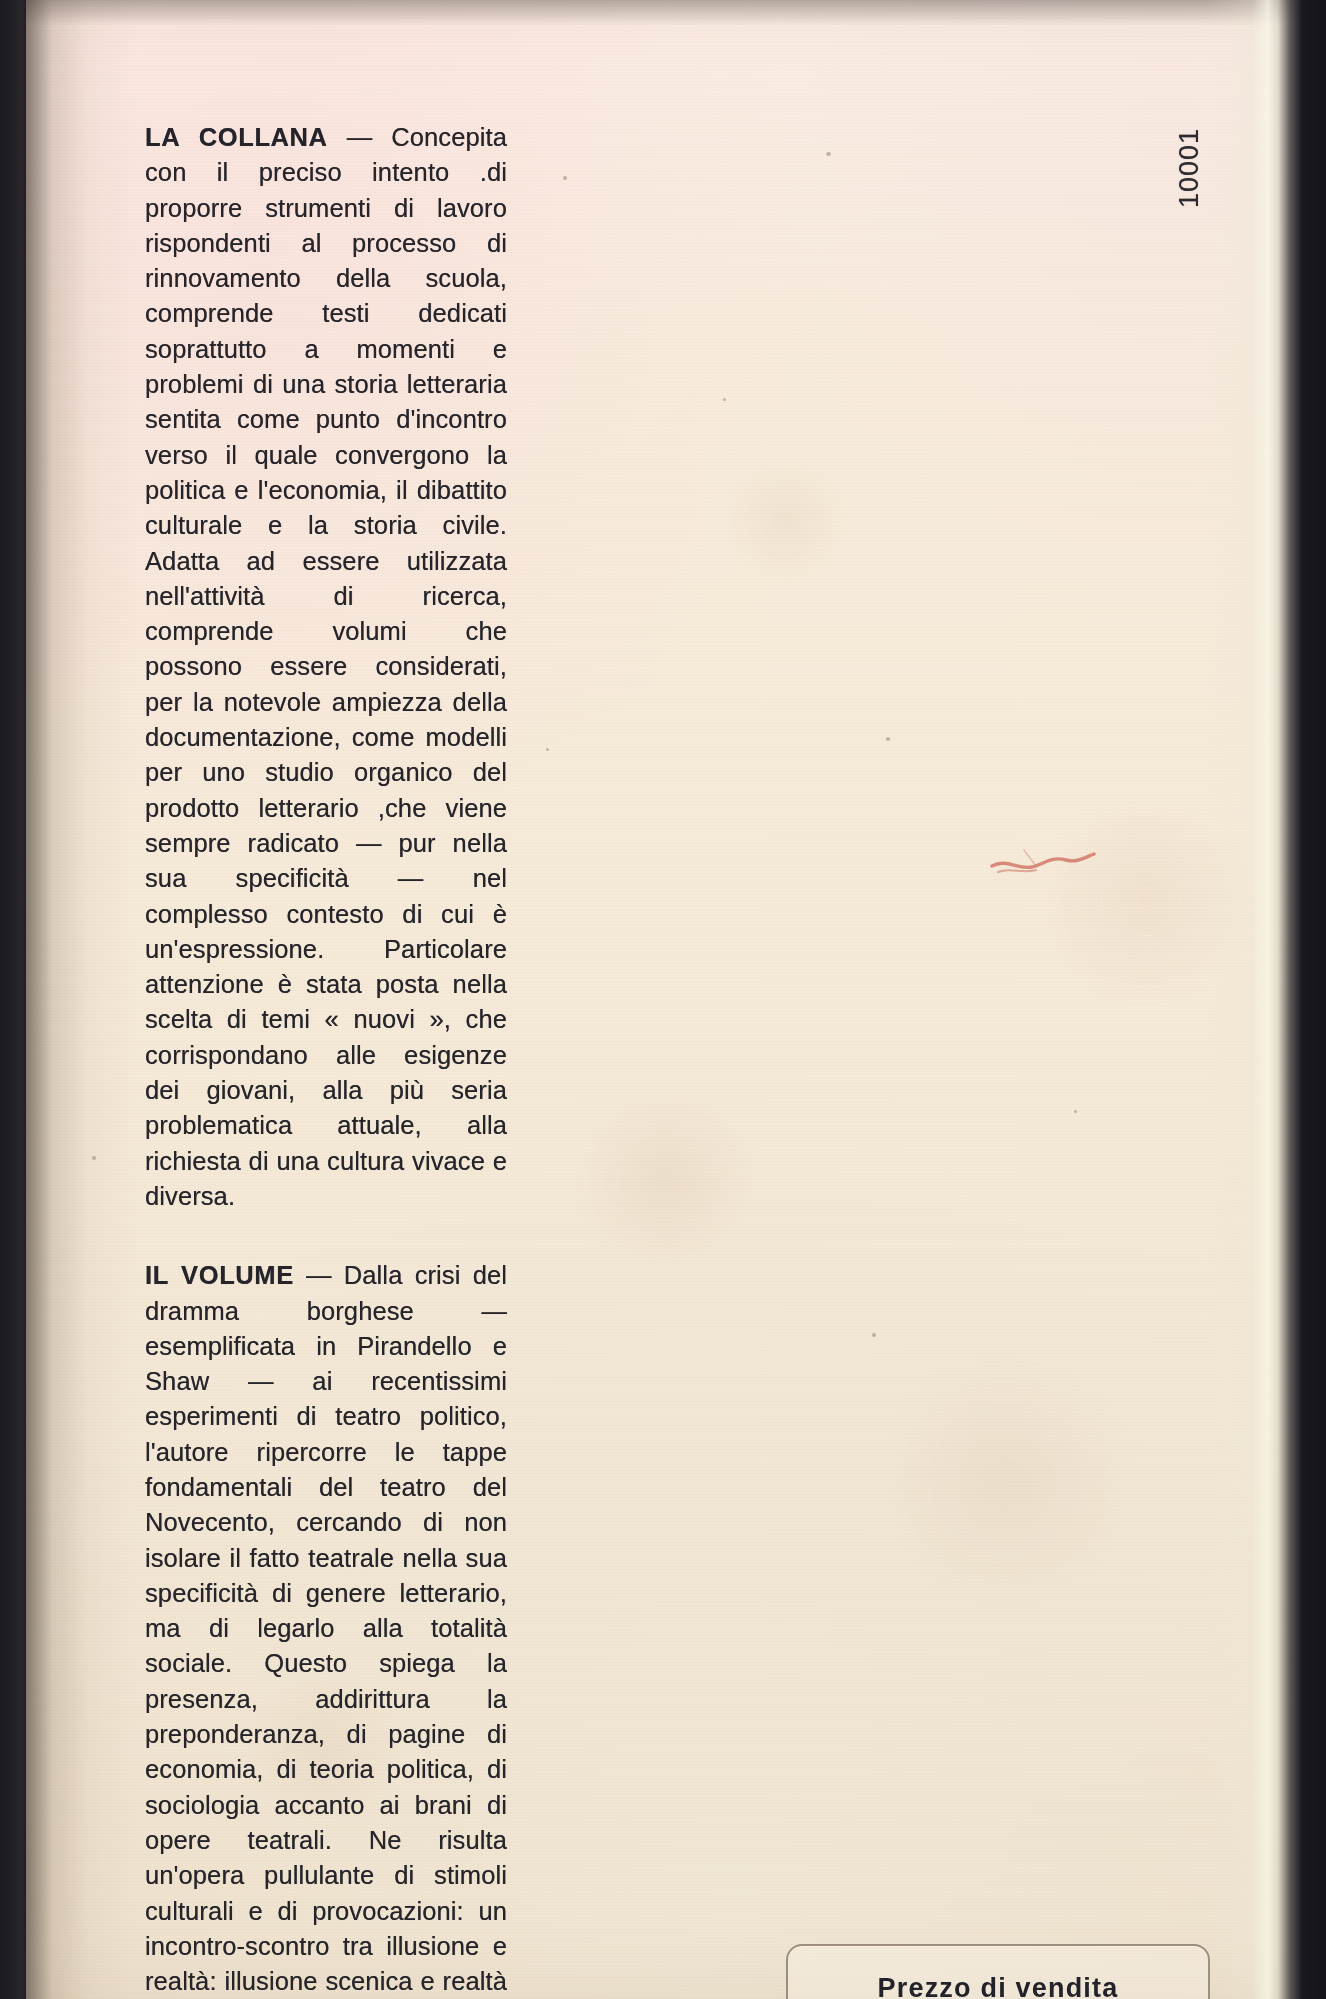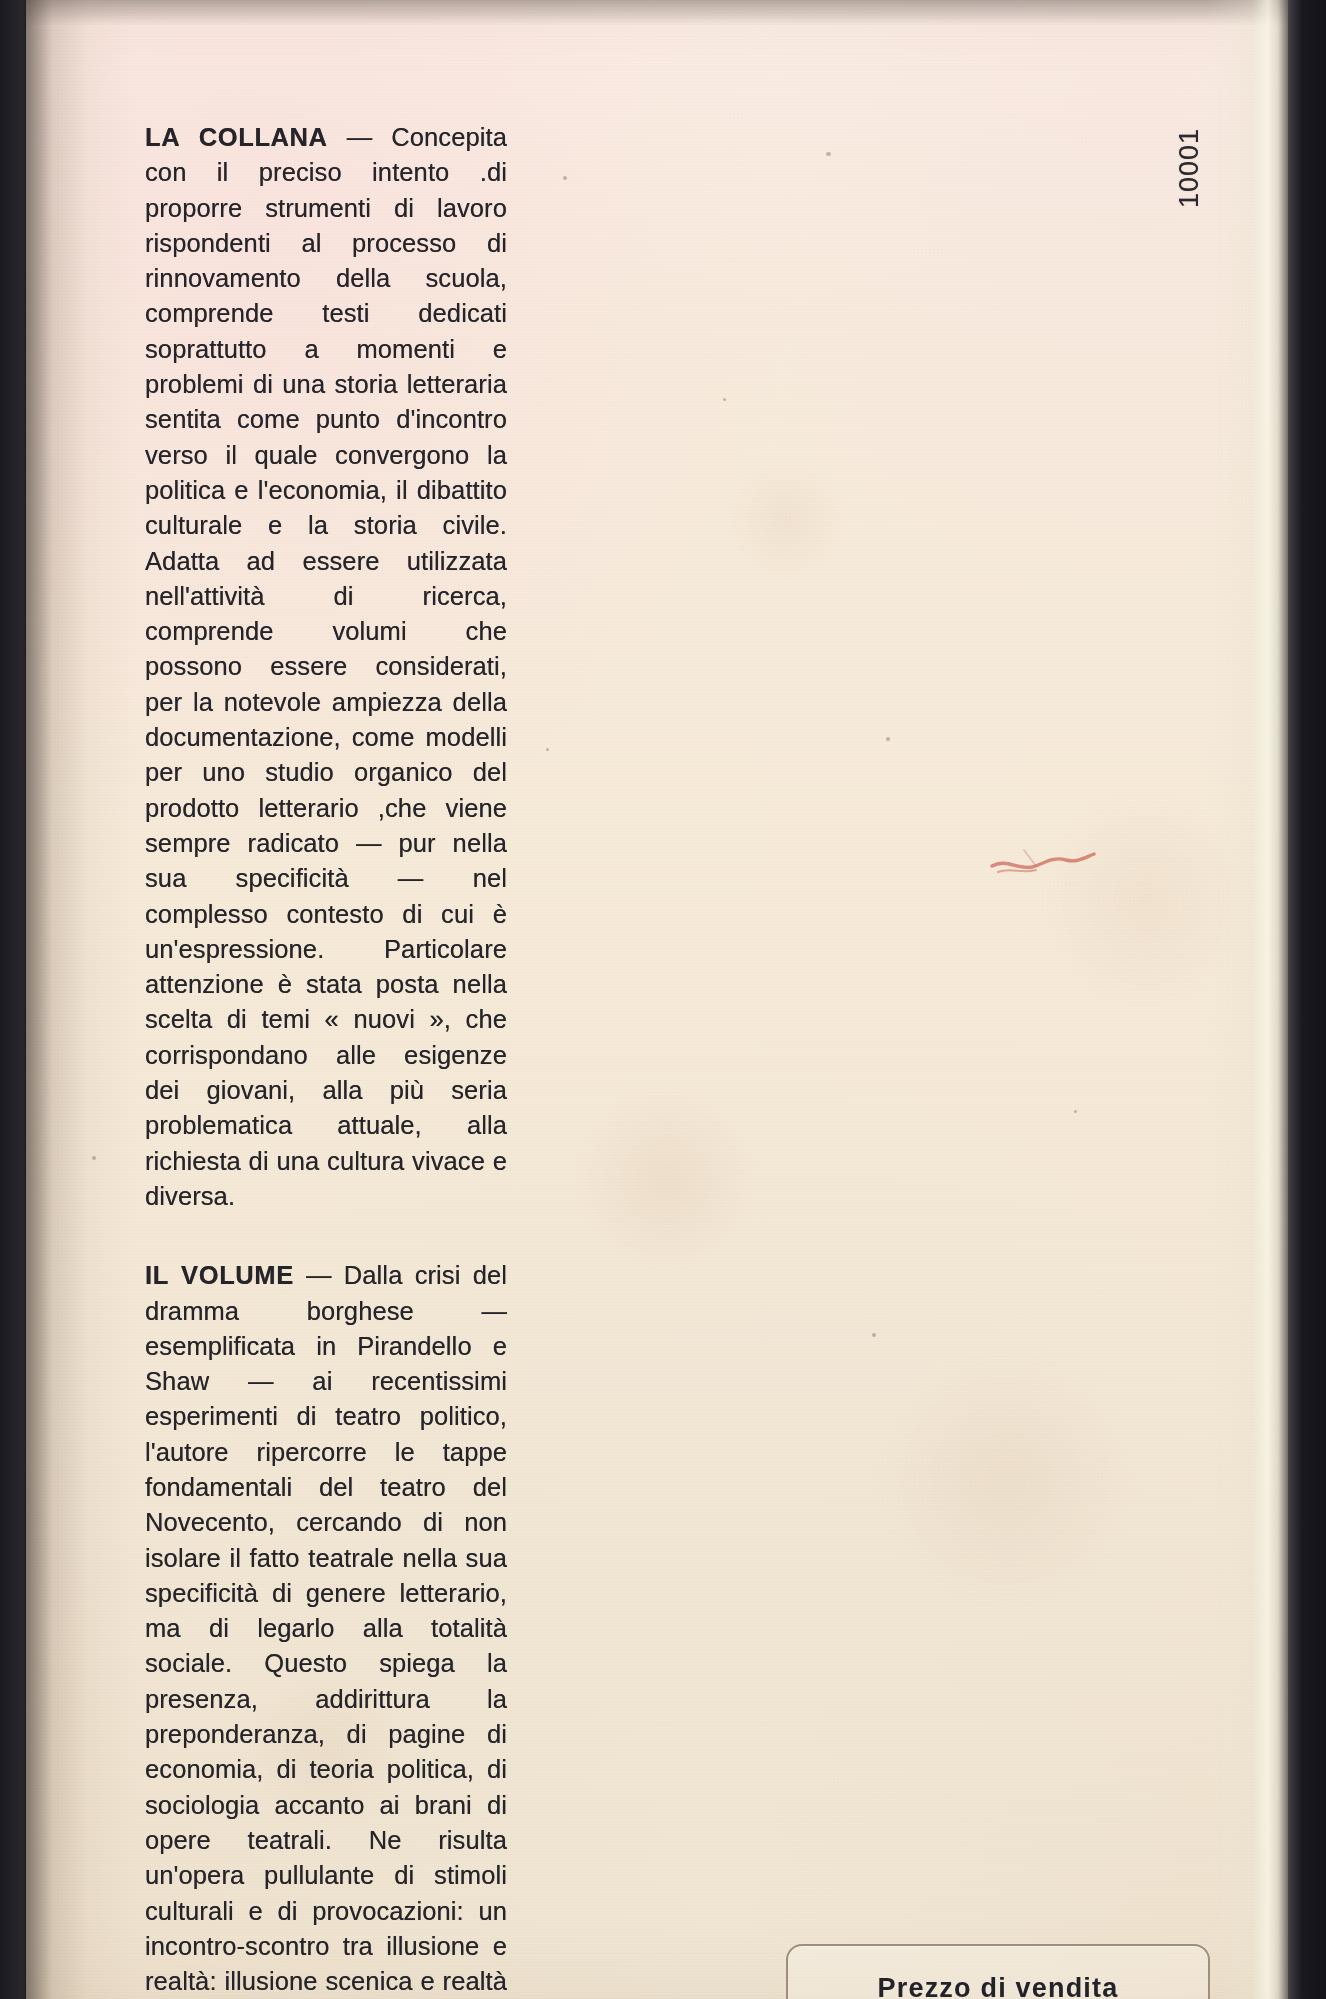--- a/index.html
+++ b/index.html
@@ -34,20 +34,21 @@
     left: 26px;
     top: 0px;
     width: 1262px;
     height: 1999px;
     background:
       radial-gradient(ellipse 70% 50% at 18% 12%, rgba(250,226,222,0.85) 0%, rgba(250,226,222,0) 62%),
       radial-gradient(ellipse 60% 40% at 88% 6%,  rgba(247,229,224,0.6) 0%, rgba(247,229,224,0) 65%),
       radial-gradient(ellipse 80% 60% at 55% 95%, rgba(240,232,214,0.75) 0%, rgba(240,232,214,0) 70%),
       linear-gradient(180deg, #fbeee6 0%, #f7ecdd 16%, #f6ead9 45%, #f3e7d6 72%, #eee1cd 100%);
     box-shadow: inset 0 0 70px rgba(196,174,145,0.22);
+    padding-left: 32px;
   }
 
   
   .grain {
     position: absolute;
     inset: 0;
     opacity: 0.5;
     mix-blend-mode: multiply;
     background-image:
       repeating-linear-gradient(0deg,  rgba(170,150,120,0.05) 0 1px, rgba(0,0,0,0) 1px 3px),

